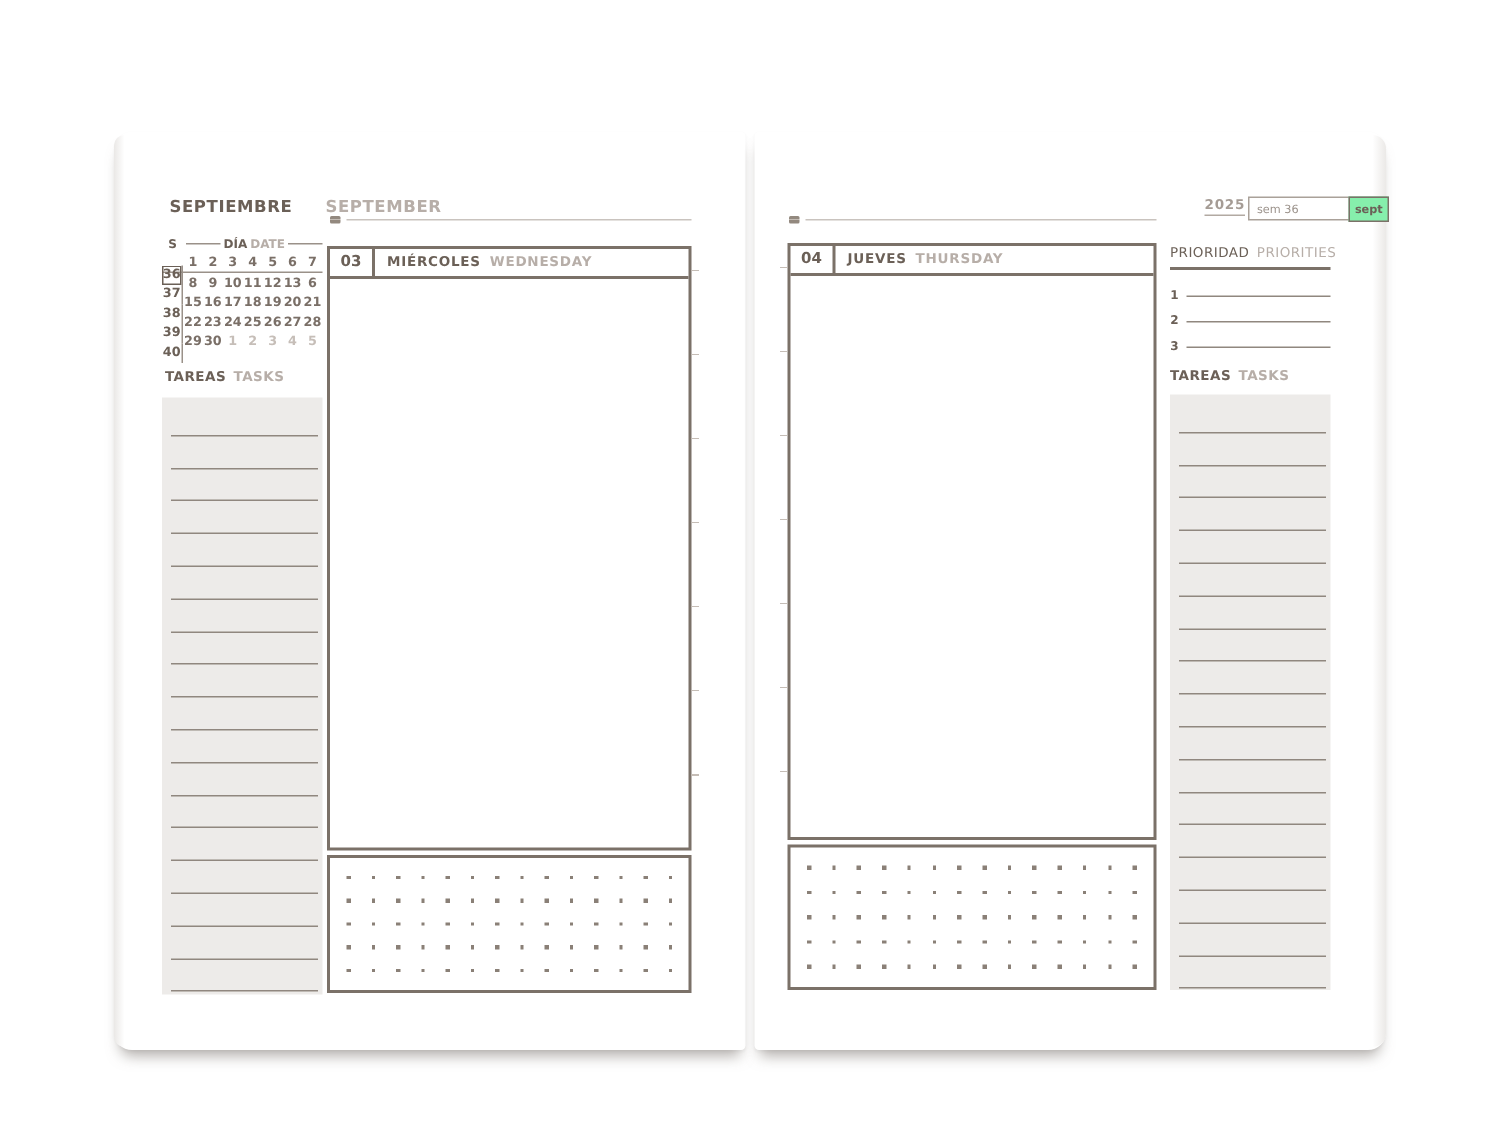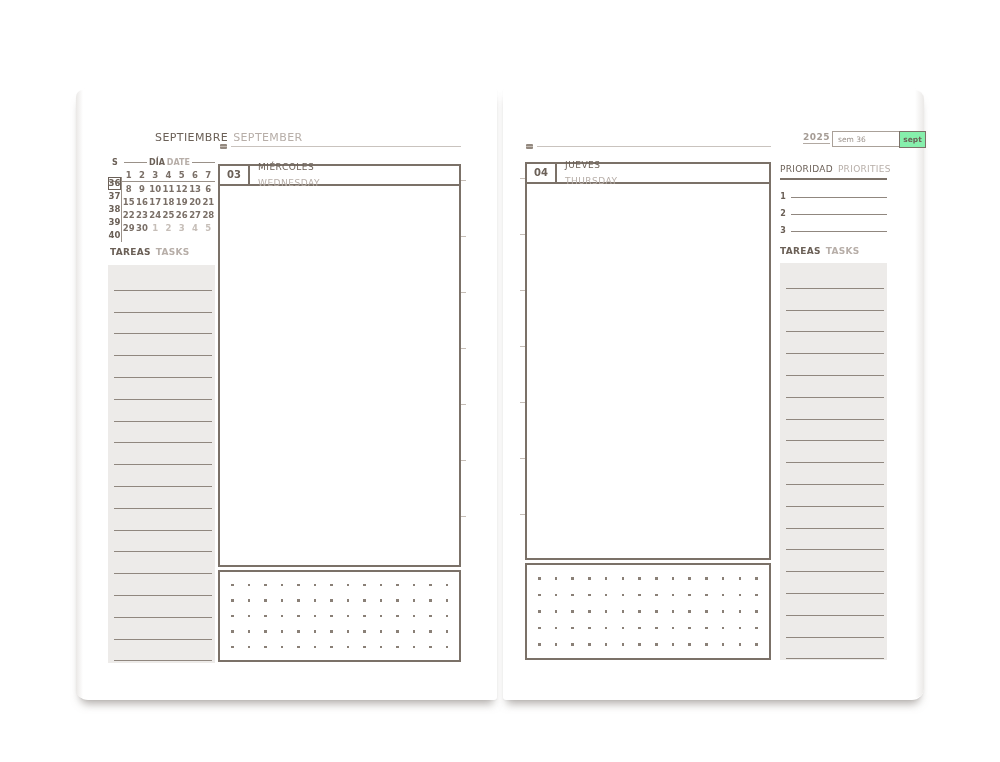--- a/index.html
+++ b/index.html
@@ -24,22 +24,22 @@
     box-shadow:0 8px 9px -4px rgba(120,113,107,.55), 0 1px 2px rgba(0,0,0,.04);}
   .page-edge{position:absolute;}
   .edge-left{left:0;top:2px;bottom:2px;width:7px;border-radius:10px 0 0 10px;
     background:linear-gradient(to right,#eae8e6,#ffffff);}
   .edge-right{right:0;top:2px;bottom:2px;width:9px;border-radius:0 10px 10px 0;
     background:linear-gradient(to left,#ebe9e7,#ffffff);}
 
   .ink{color:var(--ink);}
   .muted{color:var(--muted);}
 
-  .month-header{position:absolute;left:37px;top:43px;font-size:11px;font-weight:normal;
-    letter-spacing:.4px;display:flex;gap:5px;white-space:nowrap;margin-left:42px;}
+  .month-header{position:absolute;left:37px;top:43px;font-size:11px;font-weight:bold;
+    letter-spacing:.4px;display:flex;gap:22px;white-space:nowrap;}
 
   .rule{position:absolute;display:flex;align-items:center;gap:4px;}
   .rule-left{left:144px;top:56px;width:241px;}
   .rule-right{left:23px;top:56px;width:245px;}
   .rule-line{flex:1;border-top:1px solid var(--rule);}
   .mini-icon{width:7px;height:5px;flex:0 0 7px;
     background:linear-gradient(#93897f 42%,#c4bcb5 42% 60%,#93897f 60%);border-radius:1px;}
 
   
   .calendar{position:absolute;left:32px;top:68px;width:107px;}
@@ -63,22 +63,22 @@
   .tp-left{left:32px;top:177px;width:107px;height:398px;}
   .tp-right{left:277px;top:175px;width:107px;height:397px;}
   .t-line{height:21.8px;border-bottom:1.4px solid var(--taskline);margin:0 3px 0 6px;}
 
   .day-box{position:absolute;border:2px solid var(--border);background:#fff;}
   .db-left{left:142px;top:76px;width:243px;height:403px;}
   .db-right{left:22px;top:74px;width:246px;height:398px;}
   .day-head{height:20px;border-bottom:2px solid var(--border);display:flex;align-items:center;}
   .day-num{width:30px;flex:0 0 30px;text-align:center;font-size:10px;font-weight:bold;
     color:var(--ink);border-right:2px solid var(--border);height:100%;line-height:18px;}
-  .day-name{padding-left:8px;font-size:9px;font-weight:normal;letter-spacing:.5px;
-    display:flex;gap:6px;white-space:nowrap;flex-direction:column;}
+  .day-name{padding-left:8px;font-size:9px;font-weight:bold;letter-spacing:.5px;
+    display:flex;gap:6px;white-space:nowrap;}
   .day-body{flex:1;}
   .ticks{position:absolute;width:5px;top:14px;bottom:4px;
     background:repeating-linear-gradient(to bottom,#c5bdb6 0 1px,transparent 1px 56px);}
   .ticks-right{right:-7px;}
   .ticks-left{left:-7px;}
 
   .dot-box{position:absolute;border:2px solid var(--border);background:#fff;
     display:flex;flex-direction:column;justify-content:space-around;padding:5px 11px;}
   .dot-left{left:142px;top:482px;width:243px;height:92px;}
   .dot-right{left:22px;top:475px;width:246px;height:97px;}

